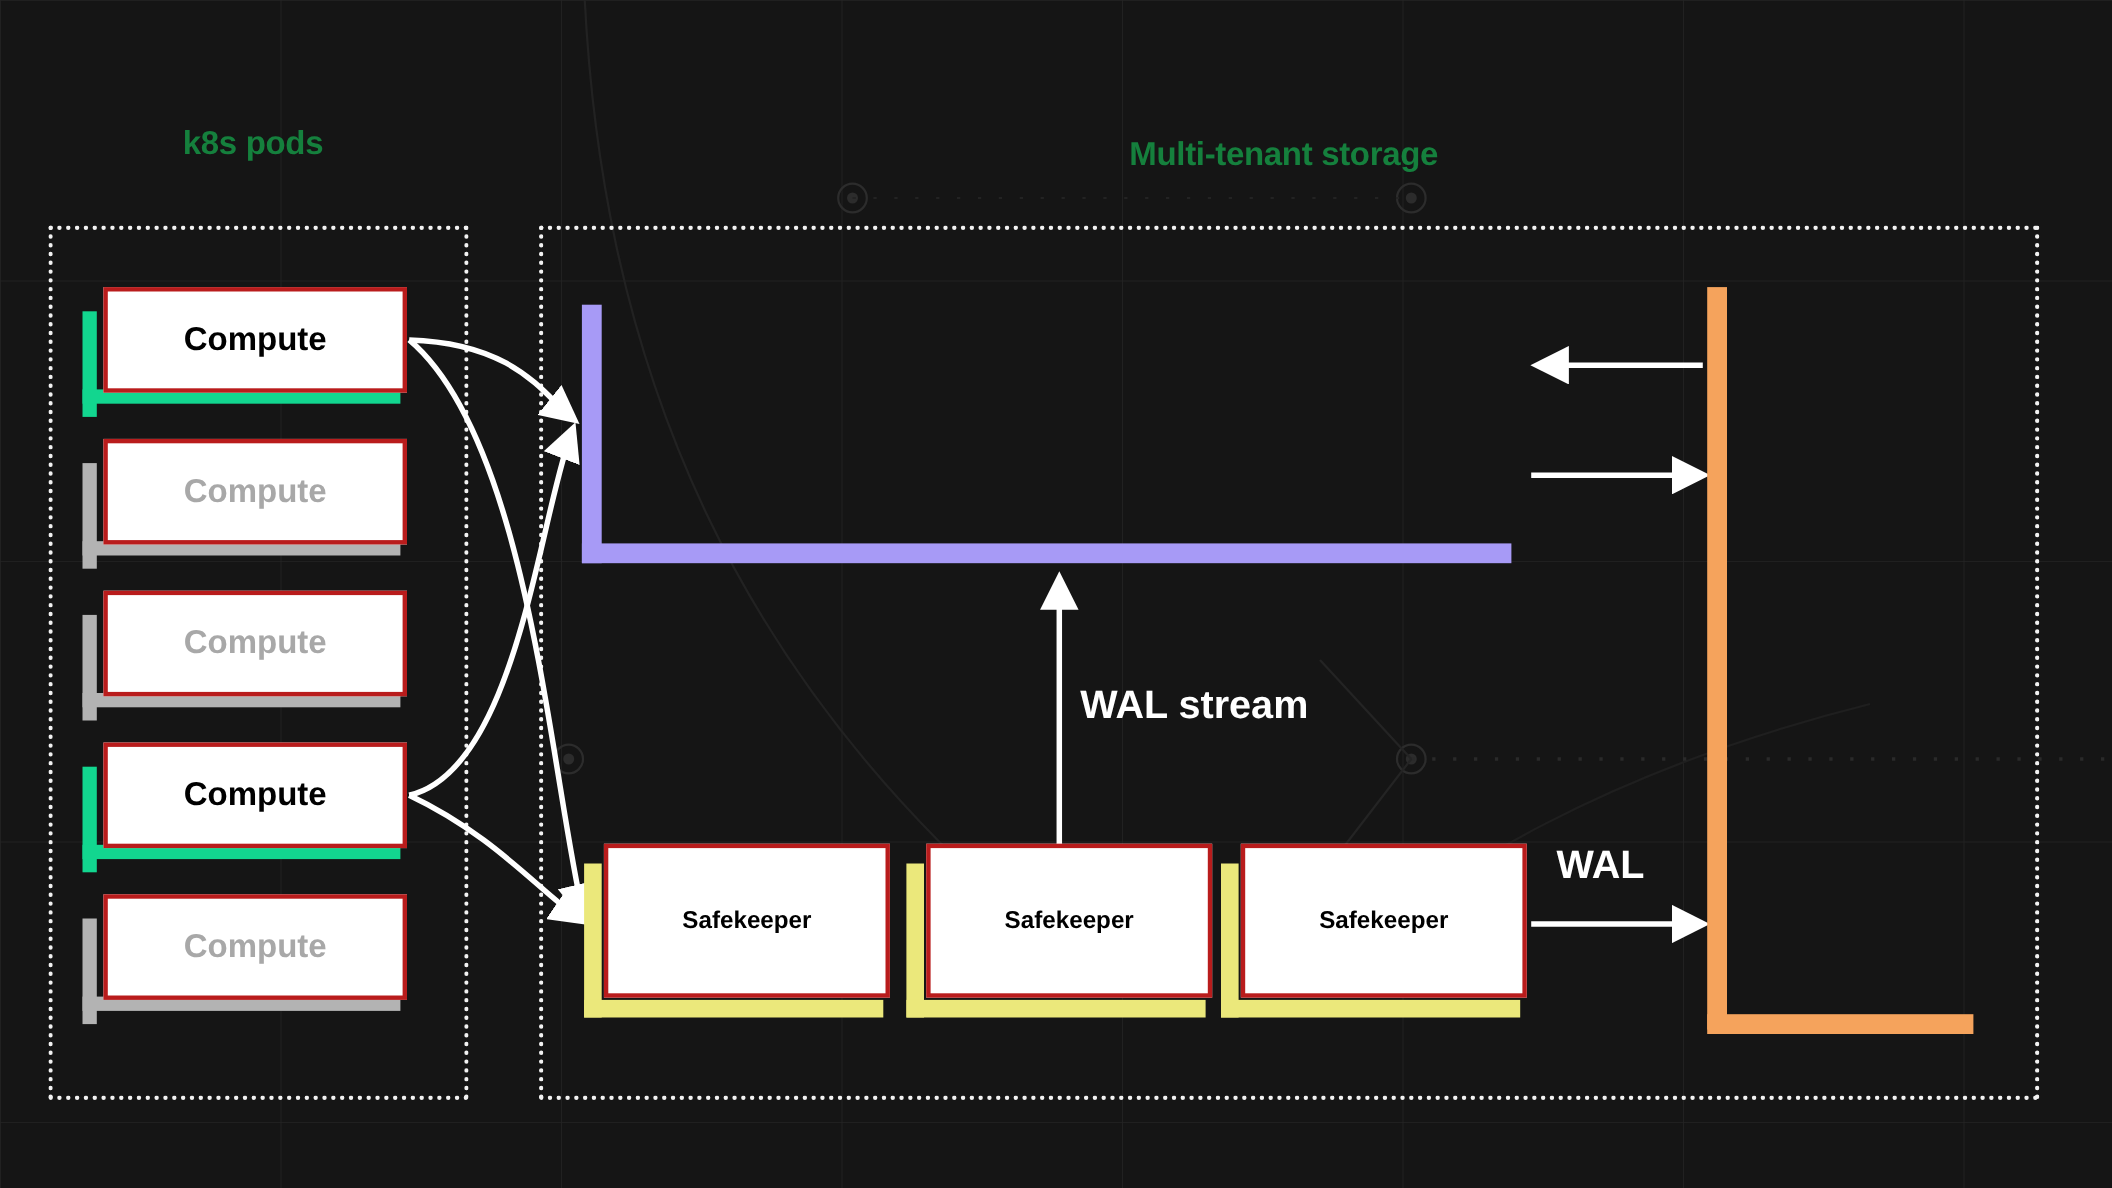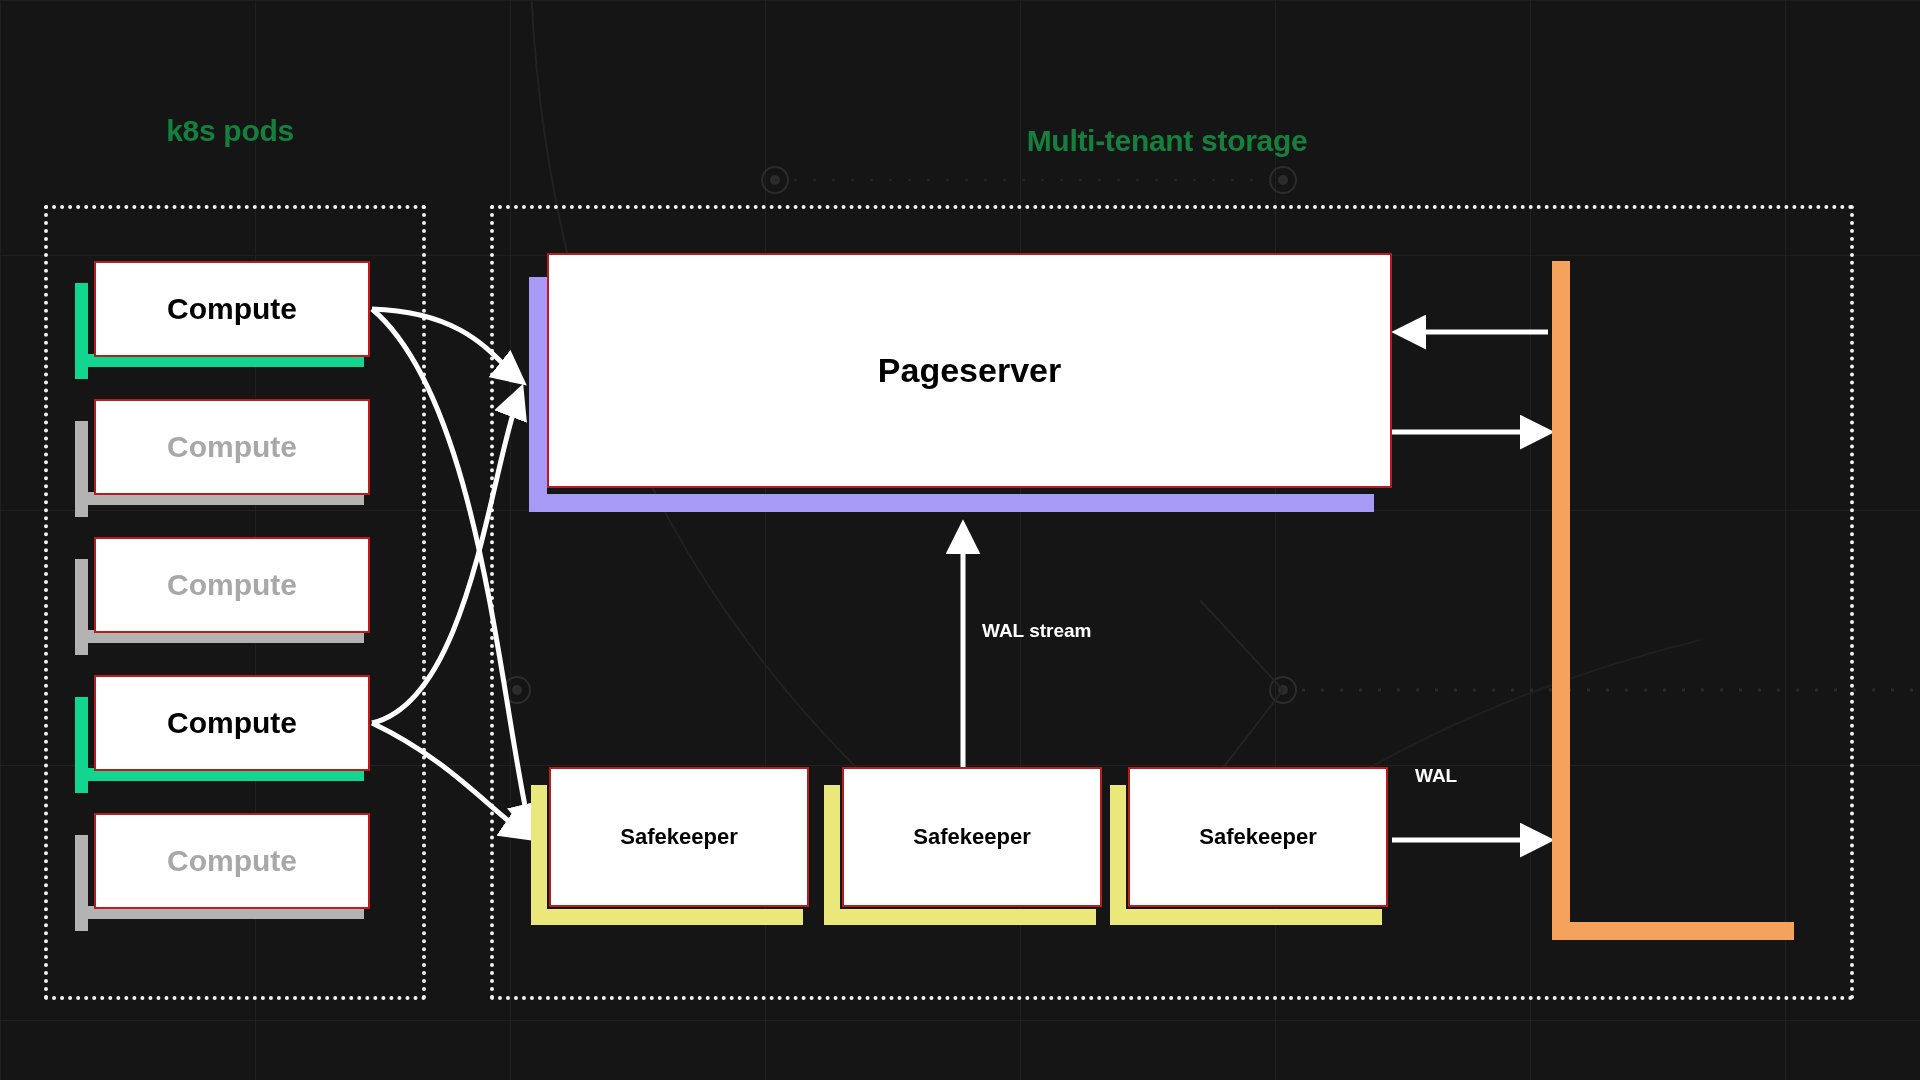--- a/index.html
+++ b/index.html
@@ -35,21 +35,21 @@
     border:4px dotted #f2f2f2;
     border-radius:2px;
   }
   #group-k8s { left:44px; top:205px; width:382px; height:795px; }
   #group-storage { left:490px; top:205px; width:1364px; height:795px; }
 
   
   .node {
     position:absolute;
     background:#ffffff;
-    border:2px solid #b91c1c;
+    border:4px solid #b91c1c;
     display:flex;
     align-items:center;
     justify-content:center;
     text-align:center;
     color:#000000;
     font-weight:bold;
     z-index:6;
   }
   
   .accent-v, .accent-h { position:absolute; z-index:5; }
@@ -79,21 +79,21 @@
 
   
   .safekeeper { width:260px; height:140px; font-size:22px; }
   .sk-accent-v { width:16px; height:140px; background:#ebe87b; }
   .sk-accent-h { width:272px; height:16px; background:#ebe87b; }
 
   
   .edge-label {
     position:absolute;
     color:#ffffff;
-    font-size:19px;
+    font-size:36px;
     font-weight:bold;
     white-space:nowrap;
     z-index:7;
   }
   #label-wal-stream { left:982px; top:620px; }
   #label-wal { left:1415px; top:765px; }
 
   
   #edges { position:absolute; inset:0; z-index:4; pointer-events:none; }
 </style>
@@ -154,21 +154,20 @@
   <div class="accent-v c-accent-v" style="left:75px; top:697px; background:#12d68f;"></div>
   <div class="accent-h c-accent-h" style="left:75px; top:768px; background:#12d68f;"></div>
   <div class="node compute" style="left:94px; top:675px;">Compute</div>
 
   <div class="accent-v c-accent-v" style="left:75px; top:835px; background:#b3b3b3;"></div>
   <div class="accent-h c-accent-h" style="left:75px; top:906px; background:#b3b3b3;"></div>
   <div class="node compute dim" style="left:94px; top:813px;">Compute</div>
 
   <div class="accent-v" id="ps-accent-v"></div>
   <div class="accent-h" id="ps-accent-h"></div>
-  <div class="node" id="node-pageserver">Pageserver</div>
 
   <div class="accent-v sk-accent-v" style="left:531px; top:785px;"></div>
   <div class="accent-h sk-accent-h" style="left:531px; top:909px;"></div>
   <div class="node safekeeper" style="left:549px; top:767px;">Safekeeper</div>
 
   <div class="accent-v sk-accent-v" style="left:824px; top:785px;"></div>
   <div class="accent-h sk-accent-h" style="left:824px; top:909px;"></div>
   <div class="node safekeeper" style="left:842px; top:767px;">Safekeeper</div>
 
   <div class="accent-v sk-accent-v" style="left:1110px; top:785px;"></div>

